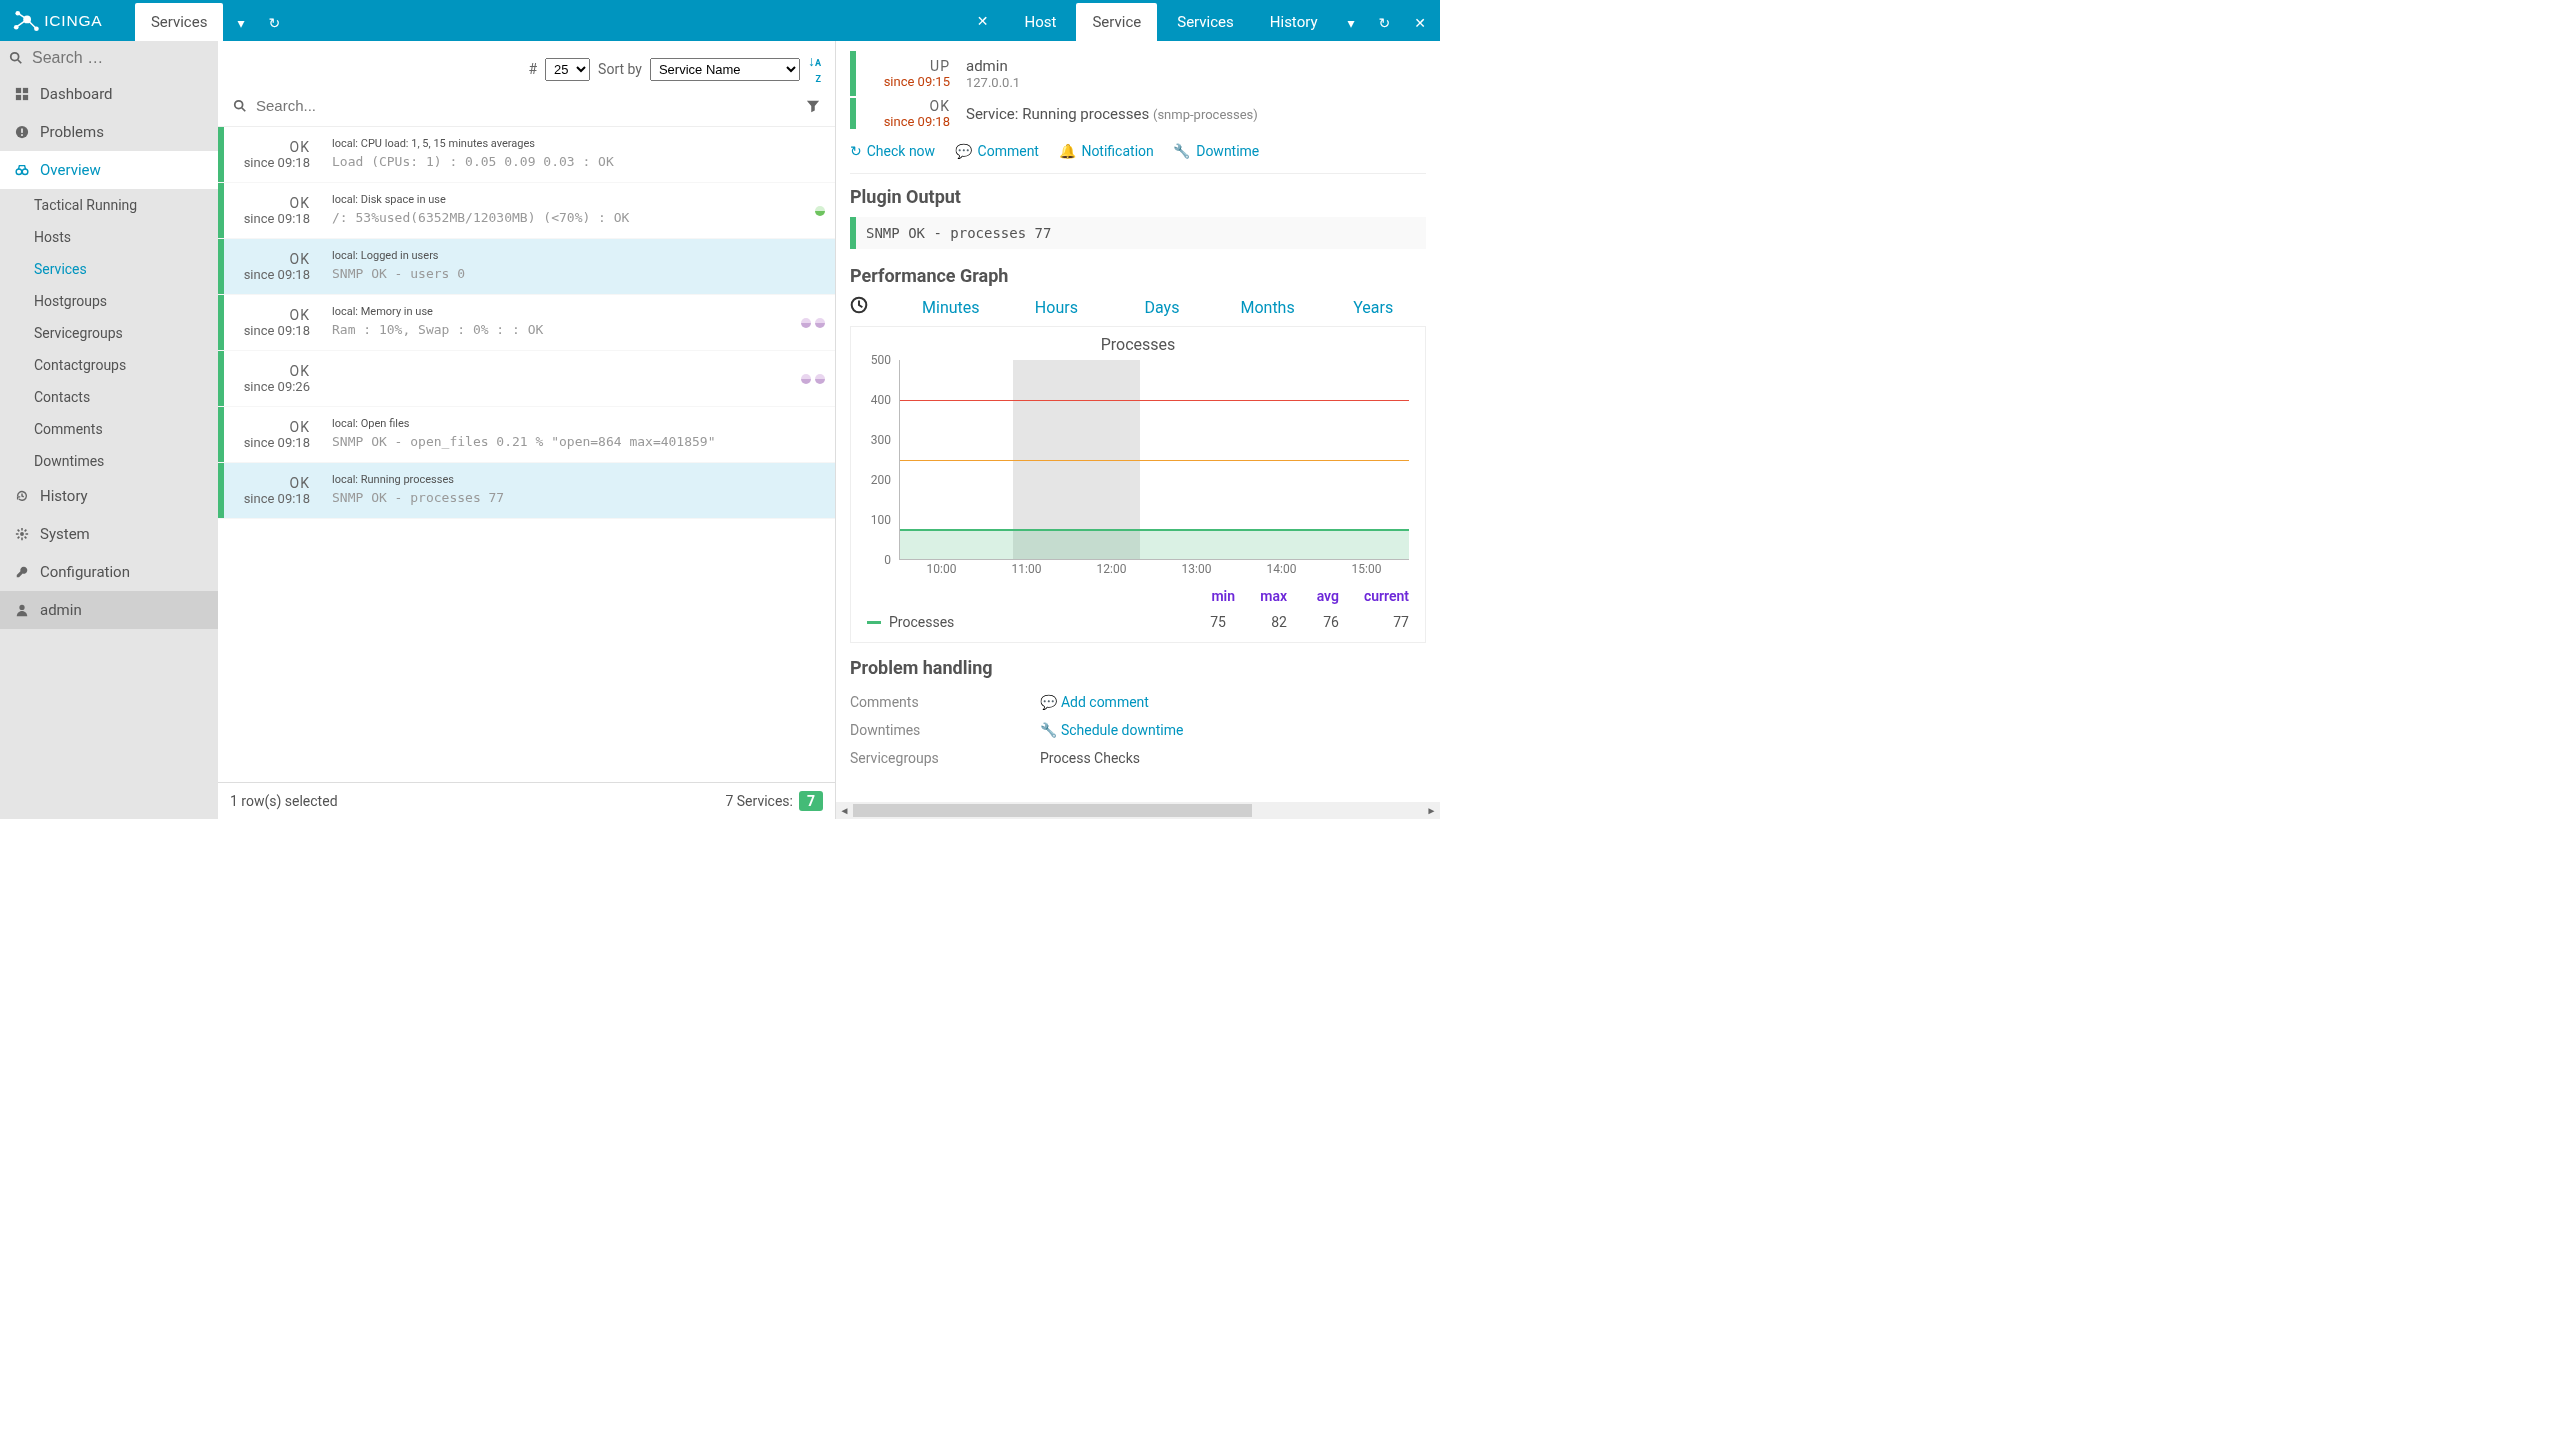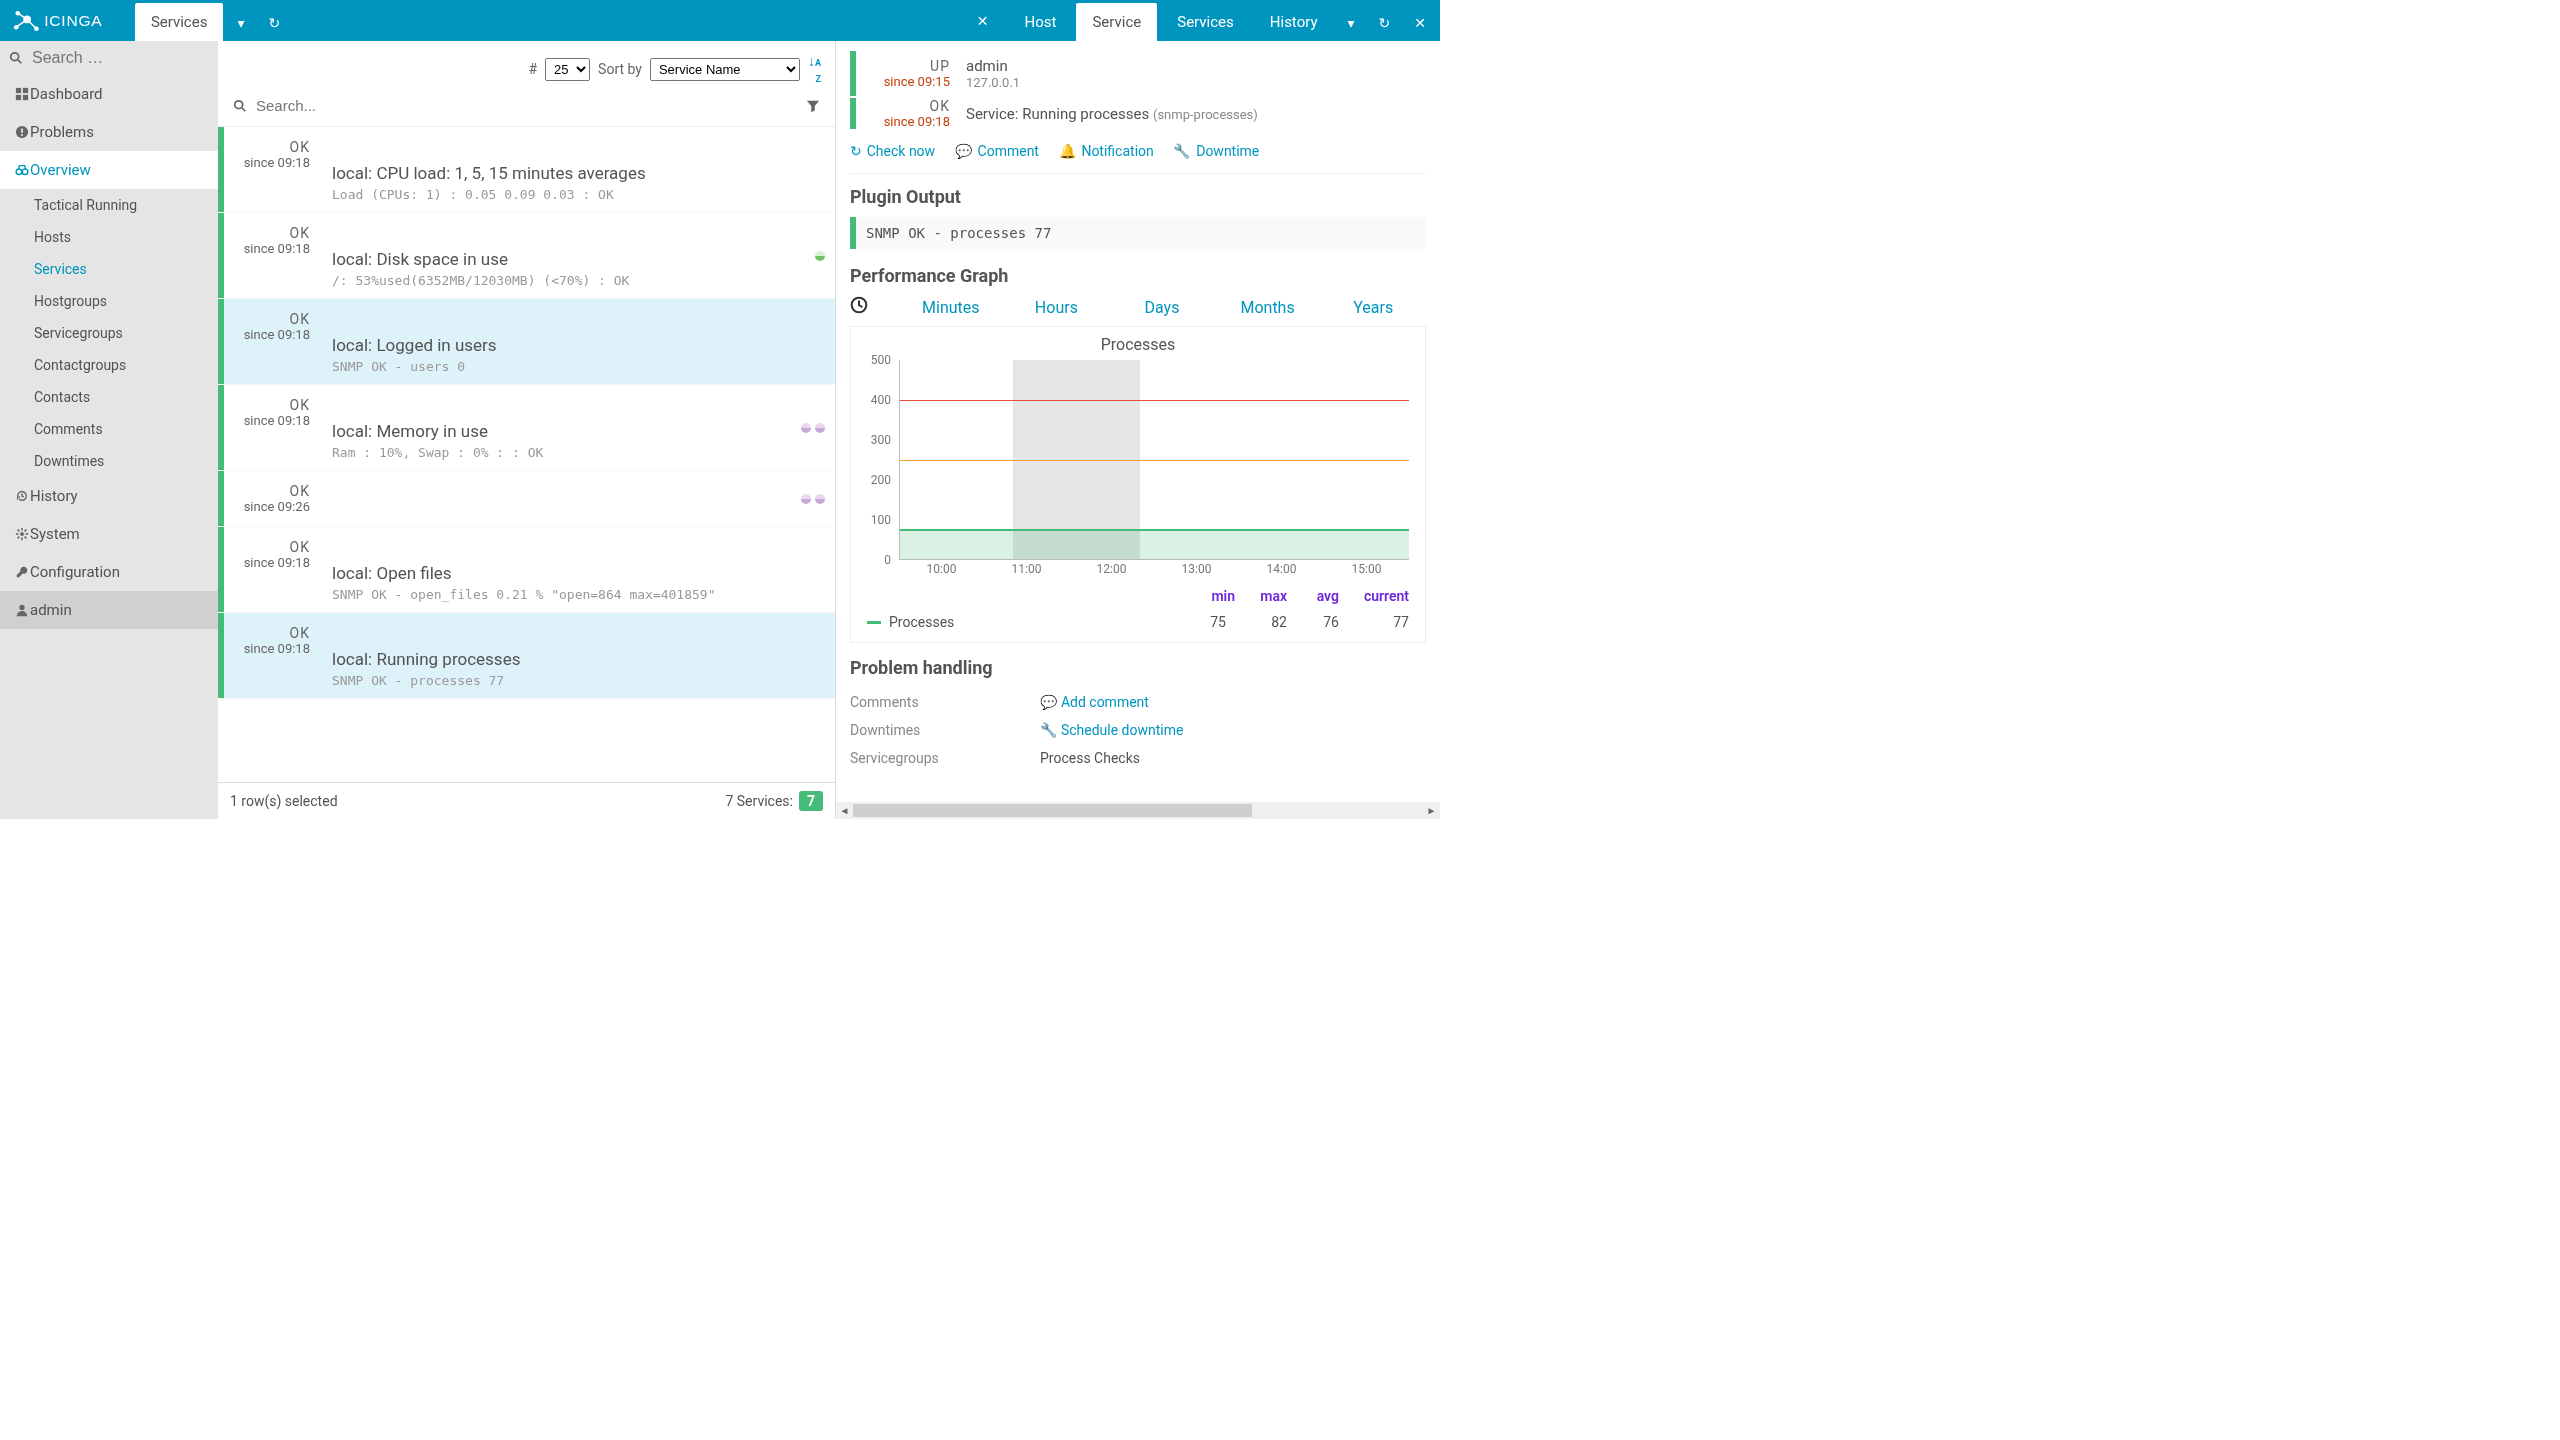--- a/index.html
+++ b/index.html
@@ -15,42 +15,42 @@
 .tab.active { background: #fff; color: #535353; border-radius: 2px 2px 0 0; }
 .tab-chevron, .tab-refresh, .tab-close { padding: 10px 10px; cursor:pointer; }
 .tabstrip-right { margin-left: auto; display:flex; align-items:flex-end; height:41px; }
 
 .main { flex: 1; display: flex; min-height: 0; }
 
 
 .sidebar { width: 218px; background: #e5e5e5; display: flex; flex-direction: column; font-size: 15px; }
 .search-side { display:flex; align-items:center; padding: 8px 8px; }
 .search-side input { border:none; background:transparent; font-size:16px; margin-left:8px; outline:none; width: 140px; }
-.nav-item { padding: 10px 14px; display:flex; align-items:center; cursor:pointer; color: #535353; }
+.nav-item { padding: 10px 14px; display:flex; align-items:center; gap:10px; cursor:pointer; color: #535353; }
 .nav-item.active-main { background: #fff; color: #0095bf; }
 .nav-sub { padding: 8px 12px 8px 34px; cursor:pointer; font-size:14px; }
 .nav-sub.active { color: #0095bf; }
 .nav-admin { background: #d0d0d0; }
 .icon { width: 16px; height: 16px; display:inline-flex; align-items:center; justify-content:center; }
 
 
 .col-services { width: 618px; display:flex; flex-direction:column; border-right: 1px solid #ddd; }
 .svc-controls { padding: 12px 14px 8px; text-align:right; display:flex; justify-content:flex-end; align-items:center; gap:8px; font-size:14px; color:#666; }
 .svc-controls select { font-size:13px; padding:2px 4px; }
 .svc-search { padding: 4px 14px 12px; display:flex; align-items:center; gap:8px; border-bottom: 1px solid #eee; }
 .svc-search input { border:none; outline:none; font-size:15px; flex:1; }
 .svc-list { flex:1; overflow-y:auto; }
 .svc-row { display:flex; border-bottom: 1px solid #f6f6f6; cursor:pointer; position:relative; }
 .svc-row.selected { background: #def2f9; }
 .svc-row .bar { width: 6px; background: #44bb77; }
 .svc-row .status { width: 96px; text-align:right; padding: 12px 10px 12px 4px; }
 .svc-row .status .st { letter-spacing: 1px; color:#666; }
 .svc-row .status .since { font-size: 13px; color:#666; }
 .svc-row .body { flex:1; padding: 10px 12px; }
-.svc-row .body .title { font-size: 17px; color:#535353;margin-top:26px; }
+.svc-row .body .title { font-size: 11px; color:#535353; }
 .svc-row .body .output { font-family: ui-monospace, Menlo, Consolas, monospace; font-size: 13px; color:#999; margin-top:4px; word-break: break-word; }
 .svc-row .dots { position:absolute; right: 10px; top: 50%; transform: translateY(-50%); display:flex; gap:4px; }
 .dot { width:10px; height:10px; border-radius:50%; }
 .svc-footer { border-top: 1px solid #ddd; padding: 8px 12px; display:flex; align-items:center; }
 .svc-footer .right { margin-left:auto; display:flex; align-items:center; gap:6px; }
 .badge-ok { background:#44bb77; color:#fff; padding: 2px 8px; border-radius: 3px; font-weight:bold; }
 
 
 .col-detail { flex:1; display:flex; flex-direction:column; min-width:0; }
 .detail-scroll { flex:1; overflow-y:auto; padding: 10px 14px 0; }

